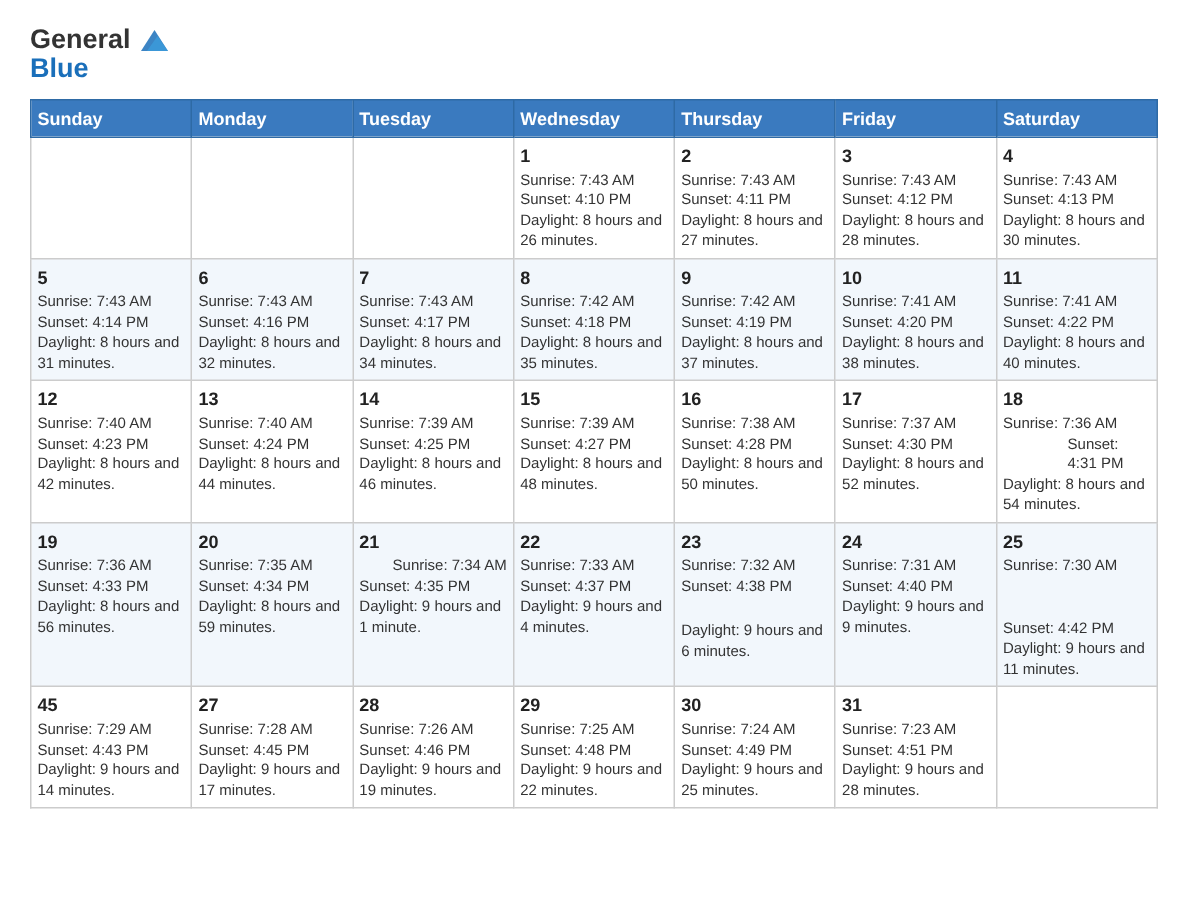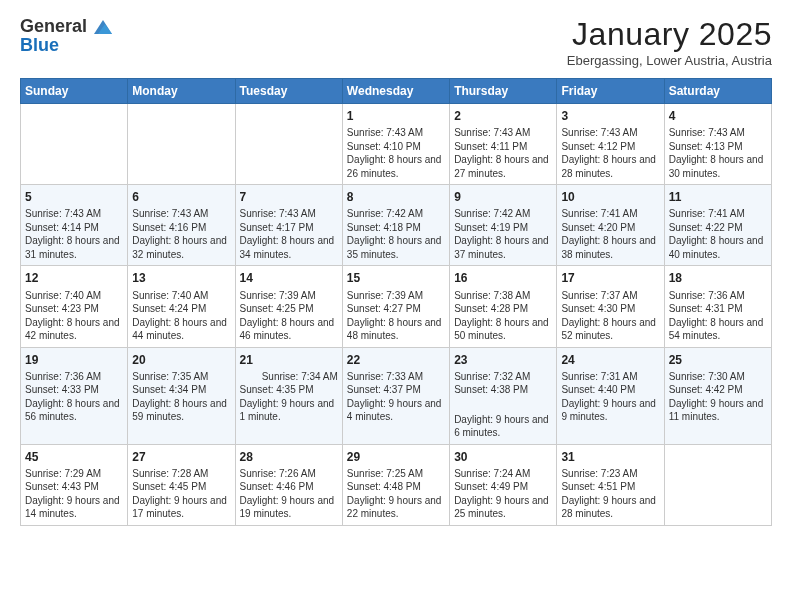--- a/index.html
+++ b/index.html
@@ -101,24 +101,20 @@
       <div style="display:flex;flex-direction:column;align-items:flex-start;">
         <div style="display:flex;align-items:center;gap:5px;">
           <span class="logo-text logo-general">General</span>
           <svg class="logo-icon" viewBox="0 0 22 22" xmlns="http://www.w3.org/2000/svg">
             <polygon points="2,18 11,4 20,18" fill="#1a6fba" opacity="0.85"></polygon>
             <polygon points="6,18 13,8 20,18" fill="#3a9fdf" opacity="0.7"></polygon>
           </svg>
         </div>
         <span class="logo-text logo-blue" style="margin-top:-2px;">Blue</span>
       </div>
-    </div>
-    <div class="title-block">
-      <div class="month-title">January 2025</div>
-      <div class="subtitle">Ebergassing, Lower Austria, Austria</div>
     </div>
   </div>
 
   <table class="calendar">
     <thead>
       <tr>
         <th><span>Sunday</span></th>
         <th><span>Monday</span></th>
         <th><span>Tuesday</span></th>
         <th><span>Wednesday</span></th>
@@ -234,21 +230,21 @@
           </td>
           <td>
             <span class="day-number">17</span>
             <span style="display: block;">Sunrise: 7:37 AM</span>
             <span style="display: block;">Sunset: 4:30 PM</span>
             <span style="display: block;">Daylight: 8 hours and 52 minutes.</span>
           </td>
           <td>
             <span class="day-number">18</span>
             <span style="display: block;">Sunrise: 7:36 AM</span>
-            <span style="display: block;">Sunset: 4:31 PM</span>
+            <span style="display: block; margin-left: 43px;">Sunset: 4:31 PM</span>
             <span style="display: block;">Daylight: 8 hours and 54 minutes.</span>
           </td>
         </tr>
         <tr>
           <td>
             <span class="day-number">19</span>
             <span style="display: block;">Sunrise: 7:36 AM</span>
             <span style="display: block;">Sunset: 4:33 PM</span>
             <span style="display: block;">Daylight: 8 hours and 56 minutes.</span>
           </td>
@@ -278,21 +274,21 @@
           </td>
           <td>
             <span class="day-number">24</span>
             <span style="display: block;">Sunrise: 7:31 AM</span>
             <span style="display: block;">Sunset: 4:40 PM</span>
             <span style="display: block;">Daylight: 9 hours and 9 minutes.</span>
           </td>
           <td>
             <span class="day-number">25</span>
             <span style="display: block;">Sunrise: 7:30 AM</span>
-            <span style="display: block;">Sunset: 4:42 PM</span>
+            <span style="display: block; margin-top: 28px;">Sunset: 4:42 PM</span>
             <span style="display: block;">Daylight: 9 hours and 11 minutes.</span>
           </td>
         </tr>
         <tr>
           <td>
             <span class="day-number">45</span>
             <span style="display: block;">Sunrise: 7:29 AM</span>
             <span style="display: block;">Sunset: 4:43 PM</span>
             <span style="display: block;">Daylight: 9 hours and 14 minutes.</span>
           </td>

